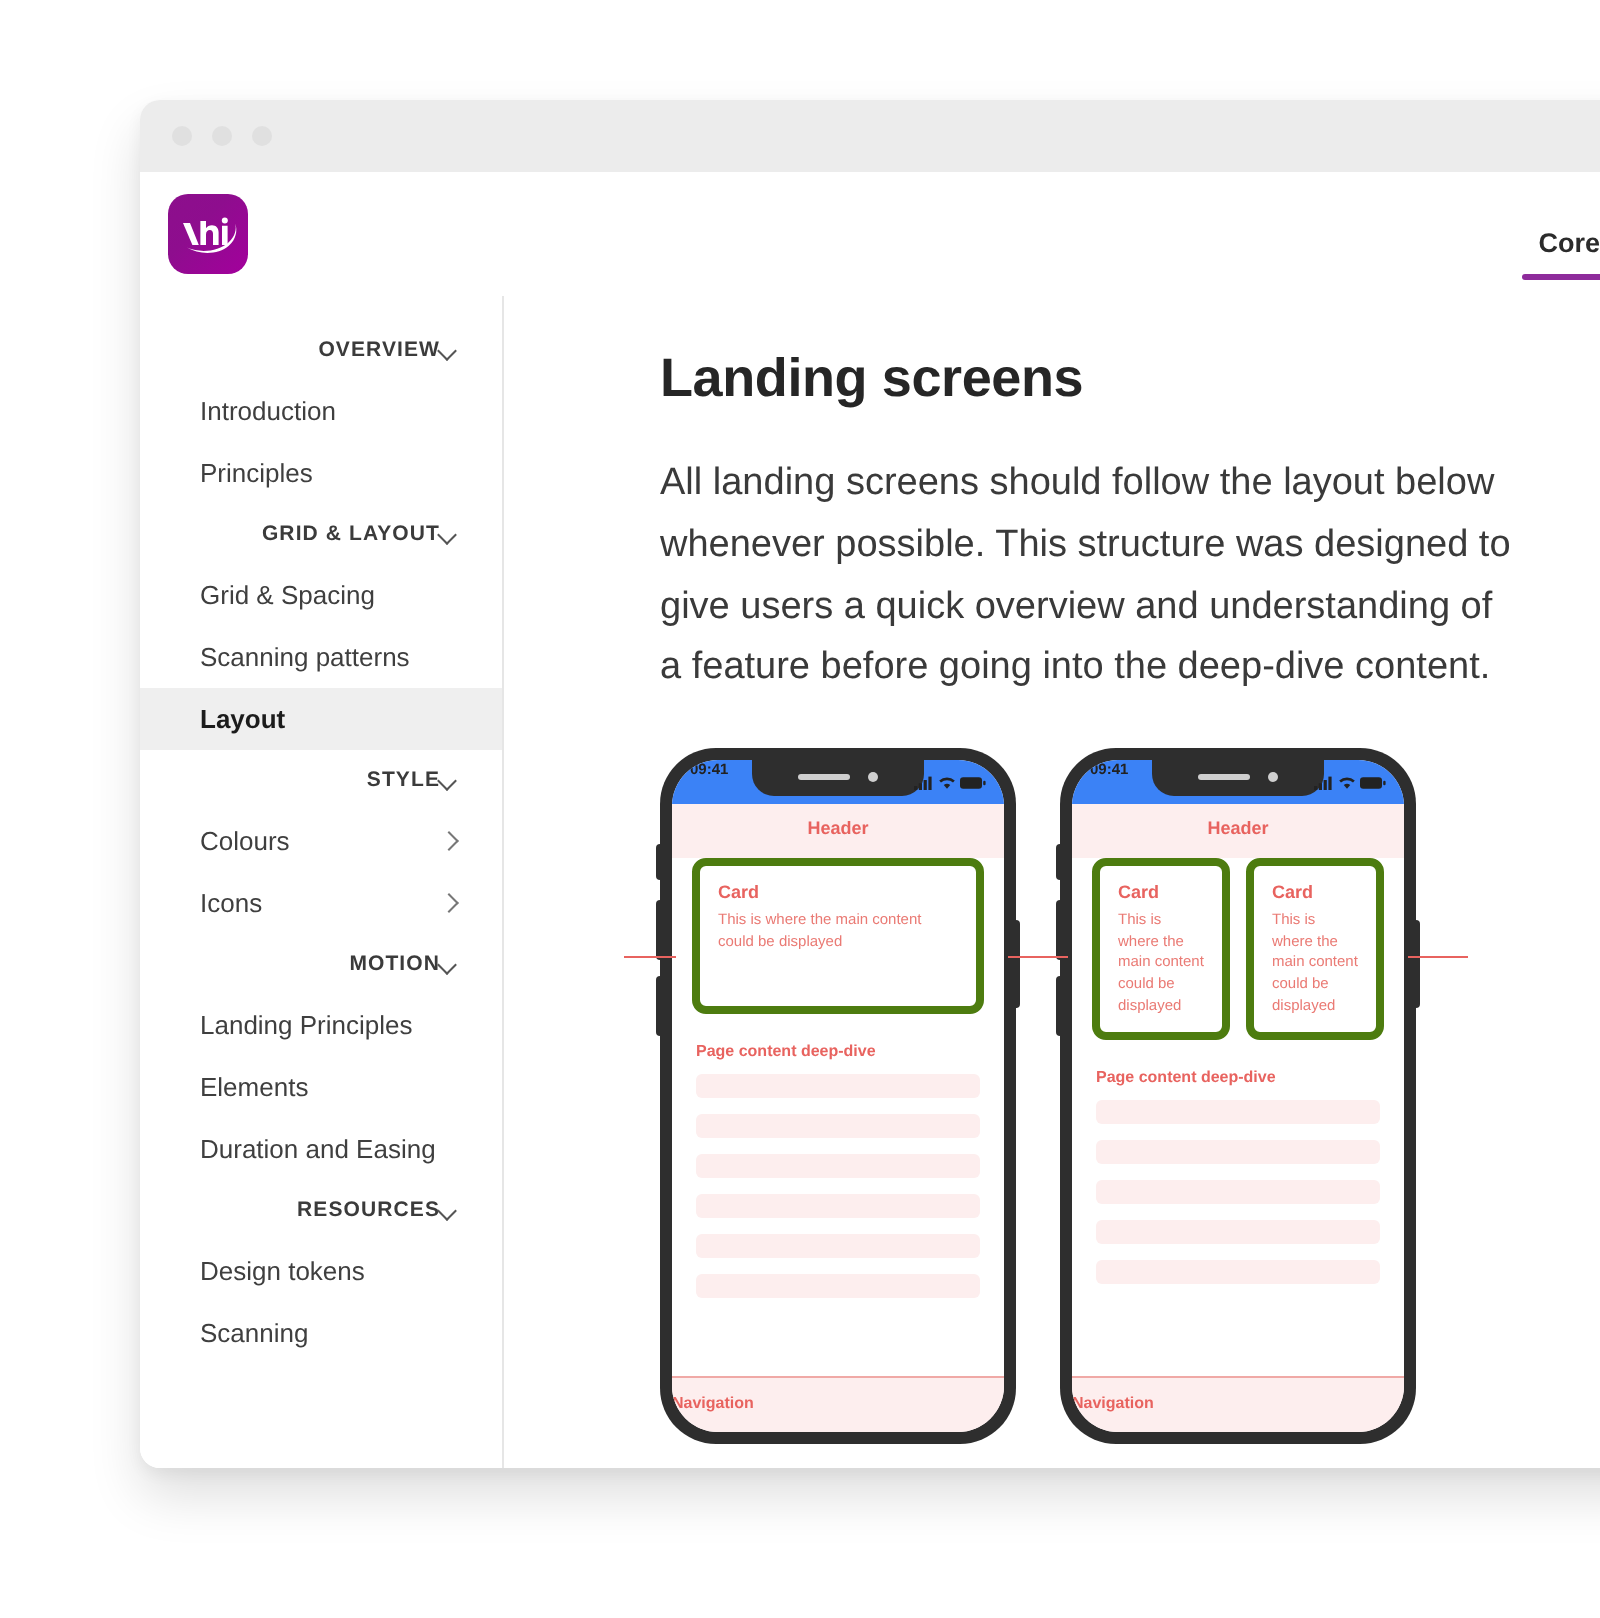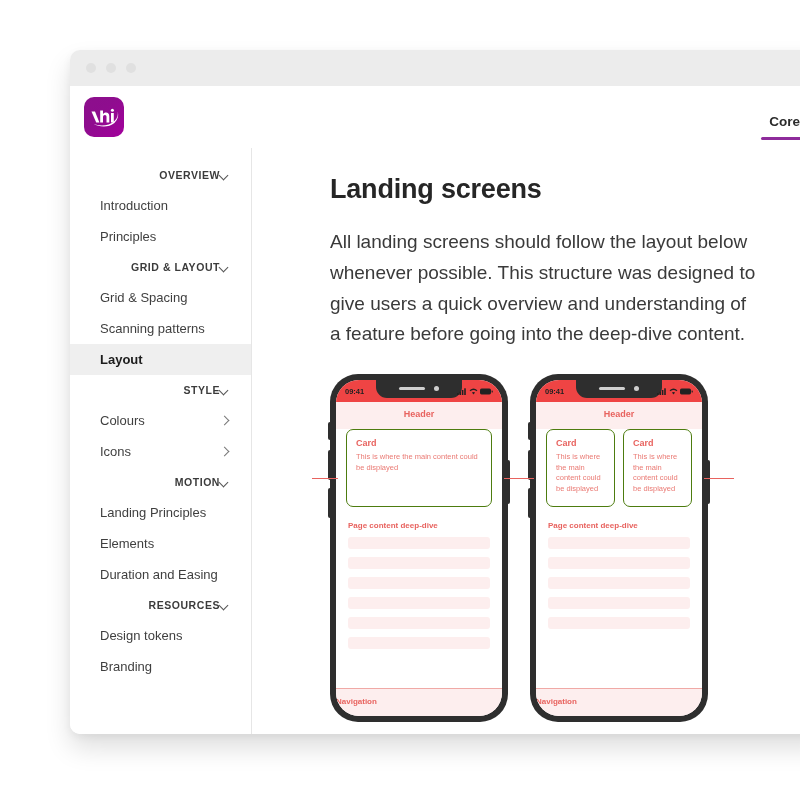--- a/index.html
+++ b/index.html
@@ -193,23 +193,22 @@
     border-radius: 2px 0 0 2px;
   }
   .btn-silent { top: 48px; height: 18px; }
   .btn-volup  { top: 76px; height: 30px; }
   .btn-voldn  { top: 114px; height: 30px; }
   .btn-power  { position:absolute; right:-2px; top: 86px; width:3px; height:44px; background:#2e2e2e; border-radius: 0 2px 2px 0; }
 
   
   .status-bar {
     height: 22px;
-    background: #ef4444;
-    display: flex;
-    align-items: center;
+    background: #3b82f6;
+    display: flex;
     justify-content: space-between;
     padding: 0 9px;
     position: relative;
     flex-shrink: 0;
   }
   .status-time { font-size: 7.5px; font-weight: bold; color: #222; z-index: 2; }
   .status-icons { display: flex; align-items: center; gap: 2.5px; z-index: 2; }
   .notch {
     position: absolute;
     left: 50%;
@@ -233,21 +232,21 @@
     text-align: center;
     font-size: 9px;
     font-weight: bold;
     color: #e8635f;
     padding: 7px 0 10px 0;
     flex-shrink: 0;
   }
 
   .card-zone { padding: 0 10px; display: flex; gap: 8px; }
   .card {
-    border: 1px solid #4d7c0f;
+    border: 4px solid #4d7c0f;
     border-radius: 7px;
     padding: 8px 9px;
     flex: 1;
     min-height: 78px;
   }
   .card-title { font-size: 9px; font-weight: bold; color: #e8635f; margin-bottom: 4px; }
   .card-text  { font-size: 7.5px; line-height: 1.42; color: #ea7a74; }
 
   .deep-dive-label {
     font-size: 8px;
@@ -364,21 +363,21 @@
       </div>
 
       <div class="nav-section">
         <span>RESOURCES</span>
         <span class="chev-down"></span>
       </div>
       <div class="nav-item">
         <span>Design tokens</span>
       </div>
       <div class="nav-item">
-        <span>Branding</span>
+        <span>Scanning</span>
       </div>
 
     </nav>
 
     <main id="main">
 
       <h1 id="page-title">Landing screens</h1>
       <p id="intro-paragraph">All landing screens should follow the layout below whenever possible. This structure was designed to give users a quick overview and understanding of a feature before going into the deep-dive content.</p>
 
       <div id="phones-row">

